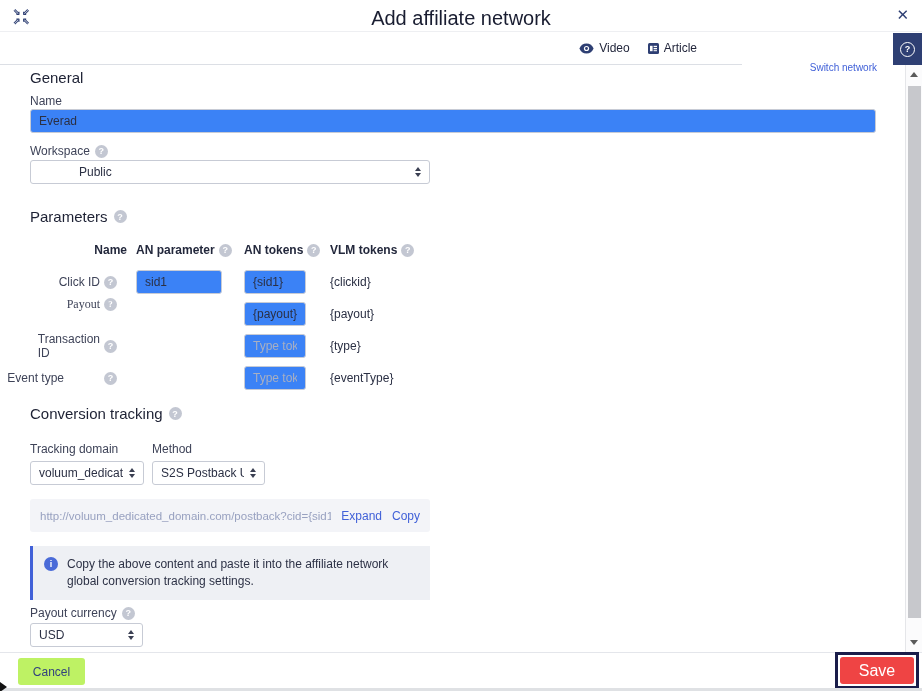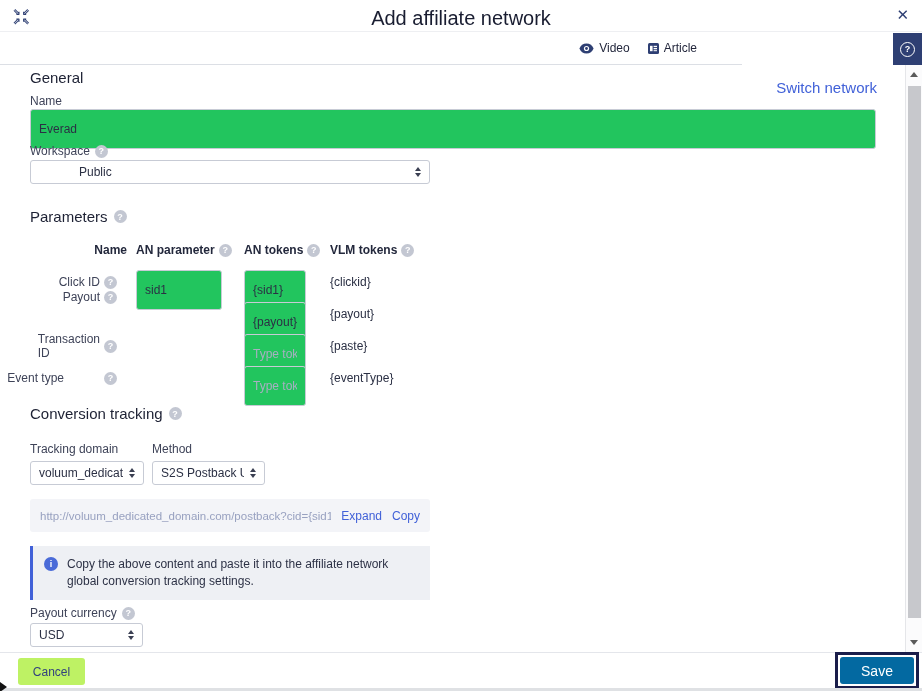--- a/index.html
+++ b/index.html
@@ -17,21 +17,21 @@
   .toolbar { position:absolute; left:0; top:32px; width:742px; height:33px; background:#fff; border-bottom:1px solid #dcdfe5; }
   .toolbar-links { position:absolute; right:45px; top:0; height:100%; display:flex; align-items:center; gap:18px; }
   .tool-link { display:flex; align-items:center; gap:5px; font-size:12px; color:#23273c; cursor:pointer; }
   .help-sq { position:absolute; right:0; top:33px; width:29px; height:32px; background:#2e3f73; display:flex; align-items:center; justify-content:center; cursor:pointer; }
   .help-circ { width:15px; height:15px; border:1.4px solid #fff; border-radius:50%; color:#fff; font-size:9px; font-weight:700; display:flex; align-items:center; justify-content:center; }
 
   
   .h2 { position:absolute; font-size:15px; font-weight:500; color:#1d2134; display:flex; align-items:center; gap:6px; }
   .lbl { position:absolute; font-size:12px; color:#3e4358; display:flex; align-items:center; gap:5px; }
   .q { width:13px; height:13px; border-radius:50%; background:#c3c7d2; color:#fff; font-size:9px; font-weight:700; display:inline-flex; align-items:center; justify-content:center; flex:none; }
-  .txt { position:absolute; border:1px solid #c7cbd5; border-radius:3px; font-size:12px; color:#2b3044; padding:0 8px; height:40px; font-family:inherit; background:#22c55e; outline:none; }
+  .txt { position:absolute; border:1px solid #c7cbd5; border-radius:3px; font-size:12px; color:#2b3044; padding:0 8px; height:24px; font-family:inherit; background:#3b82f6; outline:none; }
   .txt::placeholder { color:#a8afc2; }
   .sel { position:absolute; height:24px; border:1px solid #c7cbd5; border-radius:3px; background:#fff; display:flex; align-items:center; justify-content:space-between; padding:0 8px; font-size:12px; color:#2b3044; cursor:pointer; }
   .sel .val { white-space:nowrap; overflow:hidden; }
   .spin { display:flex; flex-direction:column; gap:2px; align-items:center; flex:none; margin-left:6px; }
   .spin .u { width:0; height:0; border-left:3.5px solid transparent; border-right:3.5px solid transparent; border-bottom:4px solid #3a3f52; }
   .spin .d { width:0; height:0; border-left:3.5px solid transparent; border-right:3.5px solid transparent; border-top:4px solid #3a3f52; }
   .link { color:#4161d8; cursor:pointer; }
   .colhead { position:absolute; font-size:12px; font-weight:700; color:#23283c; display:flex; align-items:center; gap:4px; }
   .rowlbl { position:absolute; left:0; width:117px; height:24px; display:flex; align-items:center; justify-content:flex-end; gap:4px; font-size:12px; color:#3e4358; }
   .vlm { position:absolute; left:330px; height:24px; line-height:24px; font-size:12px; color:#2b3044; }
@@ -41,21 +41,21 @@
   .urltext { flex:1; font-size:11.5px; color:#98a1c0; white-space:nowrap; overflow:hidden; }
   .urlbox .link { font-size:12px; flex:none; }
   .infobox { position:absolute; left:30px; top:546px; width:400px; height:54px; background:#eef0f4; border-left:3px solid #4161d8; display:flex; padding:10px 12px 10px 11px; gap:9px; }
   .info-i { width:14px; height:14px; border-radius:50%; background:#4a6bd8; color:#fff; font-size:9px; font-weight:700; display:flex; align-items:center; justify-content:center; flex:none; margin-top:1px; font-style:normal; }
   .infotext { font-size:12px; line-height:17px; color:#2d3246; max-width:336px; }
 
   
   .footer { position:absolute; left:0; top:652px; width:922px; height:36px; background:#fff; border-top:1px solid #e4e6eb; }
   .btn-cancel { position:absolute; left:18px; top:5px; width:67px; height:27px; background:#bef264; border:none; border-radius:3px; color:#33427e; font-size:12px; font-family:inherit; cursor:pointer; }
   .save-wrap { position:absolute; right:3px; top:-1px; border:3px solid #1a1d4a; padding:2px; background:#fff; }
-  .btn-save { width:74px; height:27px; background:#0369a1; border:none; border-radius:3px; color:#fff; font-size:14px; font-family:inherit; cursor:pointer; display:block; }
+  .btn-save { width:74px; height:27px; background:#ef4444; border:none; border-radius:3px; color:#fff; font-size:16px; font-family:inherit; cursor:pointer; display:block; }
 
   
   .scrollbar { position:absolute; left:905px; top:65px; width:17px; height:587px; background:#fbfbfc; border-left:1px solid #e5e6e9; }
   .sb-up { position:absolute; left:4px; top:7px; width:0; height:0; border-left:4px solid transparent; border-right:4px solid transparent; border-bottom:5px solid #5a5a5a; }
   .sb-down { position:absolute; left:4px; bottom:7px; width:0; height:0; border-left:4px solid transparent; border-right:4px solid transparent; border-top:5px solid #5a5a5a; }
   .sb-thumb { position:absolute; left:2px; top:21px; width:13px; height:532px; background:#c7c8cc; }
 
   .bottom-strip { position:absolute; left:0; top:688px; width:922px; height:3px; background:#dfe1e4; }
   .cursor-artifact { position:absolute; left:0px; top:682px; width:0; height:0; border-top:5px solid transparent; border-bottom:5px solid transparent; border-left:7px solid #111; }
 </style>
@@ -97,21 +97,21 @@
       </span>
     </div>
   </div>
   <div class="help-sq">
     <span class="help-circ">?</span>
   </div>
 
   <div class="h2" style="left:30px; top:69px;">
     <span>General</span>
   </div>
-  <span class="link" style="position:absolute; right:45px; top:79px; font-size:15px;">Switch network</span>
+  <span class="link" style="position:absolute; right:45px; top:62px; font-size:10px;">Switch network</span>
 
   <div class="lbl" style="left:30px; top:94px;">
     <span>Name</span>
   </div>
   <input class="txt" style="left: 30px; top: 109px; width: 846px;" value="Everad">
 
   <div class="lbl" style="left:30px; top:144px;">
     <span>Workspace</span>
     <span class="q">?</span>
   </div>
@@ -145,33 +145,33 @@
   </div>
 
   <div class="rowlbl" style="top:270px;">
     <span>Click ID</span>
     <span class="q">?</span>
   </div>
   <input class="txt" style="left: 136px; top: 270px; width: 86px;" value="sid1">
   <input class="txt" style="left: 244px; top: 270px; width: 62px;" value="{sid1}">
   <span class="vlm" style="top:270px;">{clickid}</span>
 
-  <div class="rowlbl" style="top:285px;">
+  <div class="rowlbl" style="top:292px;font-family:Liberation Serif, serif;">
     <span>Payout</span>
     <span class="q">?</span>
   </div>
   <input class="txt" style="left: 244px; top: 302px; width: 62px;" value="{payout}">
   <span class="vlm" style="top:302px;">{payout}</span>
 
   <div class="rowlbl" style="top:334px;padding-left:43px;">
     <span>Transaction ID</span>
     <span class="q">?</span>
   </div>
   <input class="txt" style="left: 244px; top: 334px; width: 62px;" placeholder="Type token">
-  <span class="vlm" style="top:334px;">{paste}</span>
+  <span class="vlm" style="top:334px;">{type}</span>
 
   <div class="rowlbl" style="top:366px;gap:40px;">
     <span>Event type</span>
     <span class="q">?</span>
   </div>
   <input class="txt" style="left: 244px; top: 366px; width: 62px;" placeholder="Type token">
   <span class="vlm" style="top:366px;">{eventType}</span>
 
   <div class="h2" style="left:30px; top:405px;">
     <span>Conversion tracking</span>

